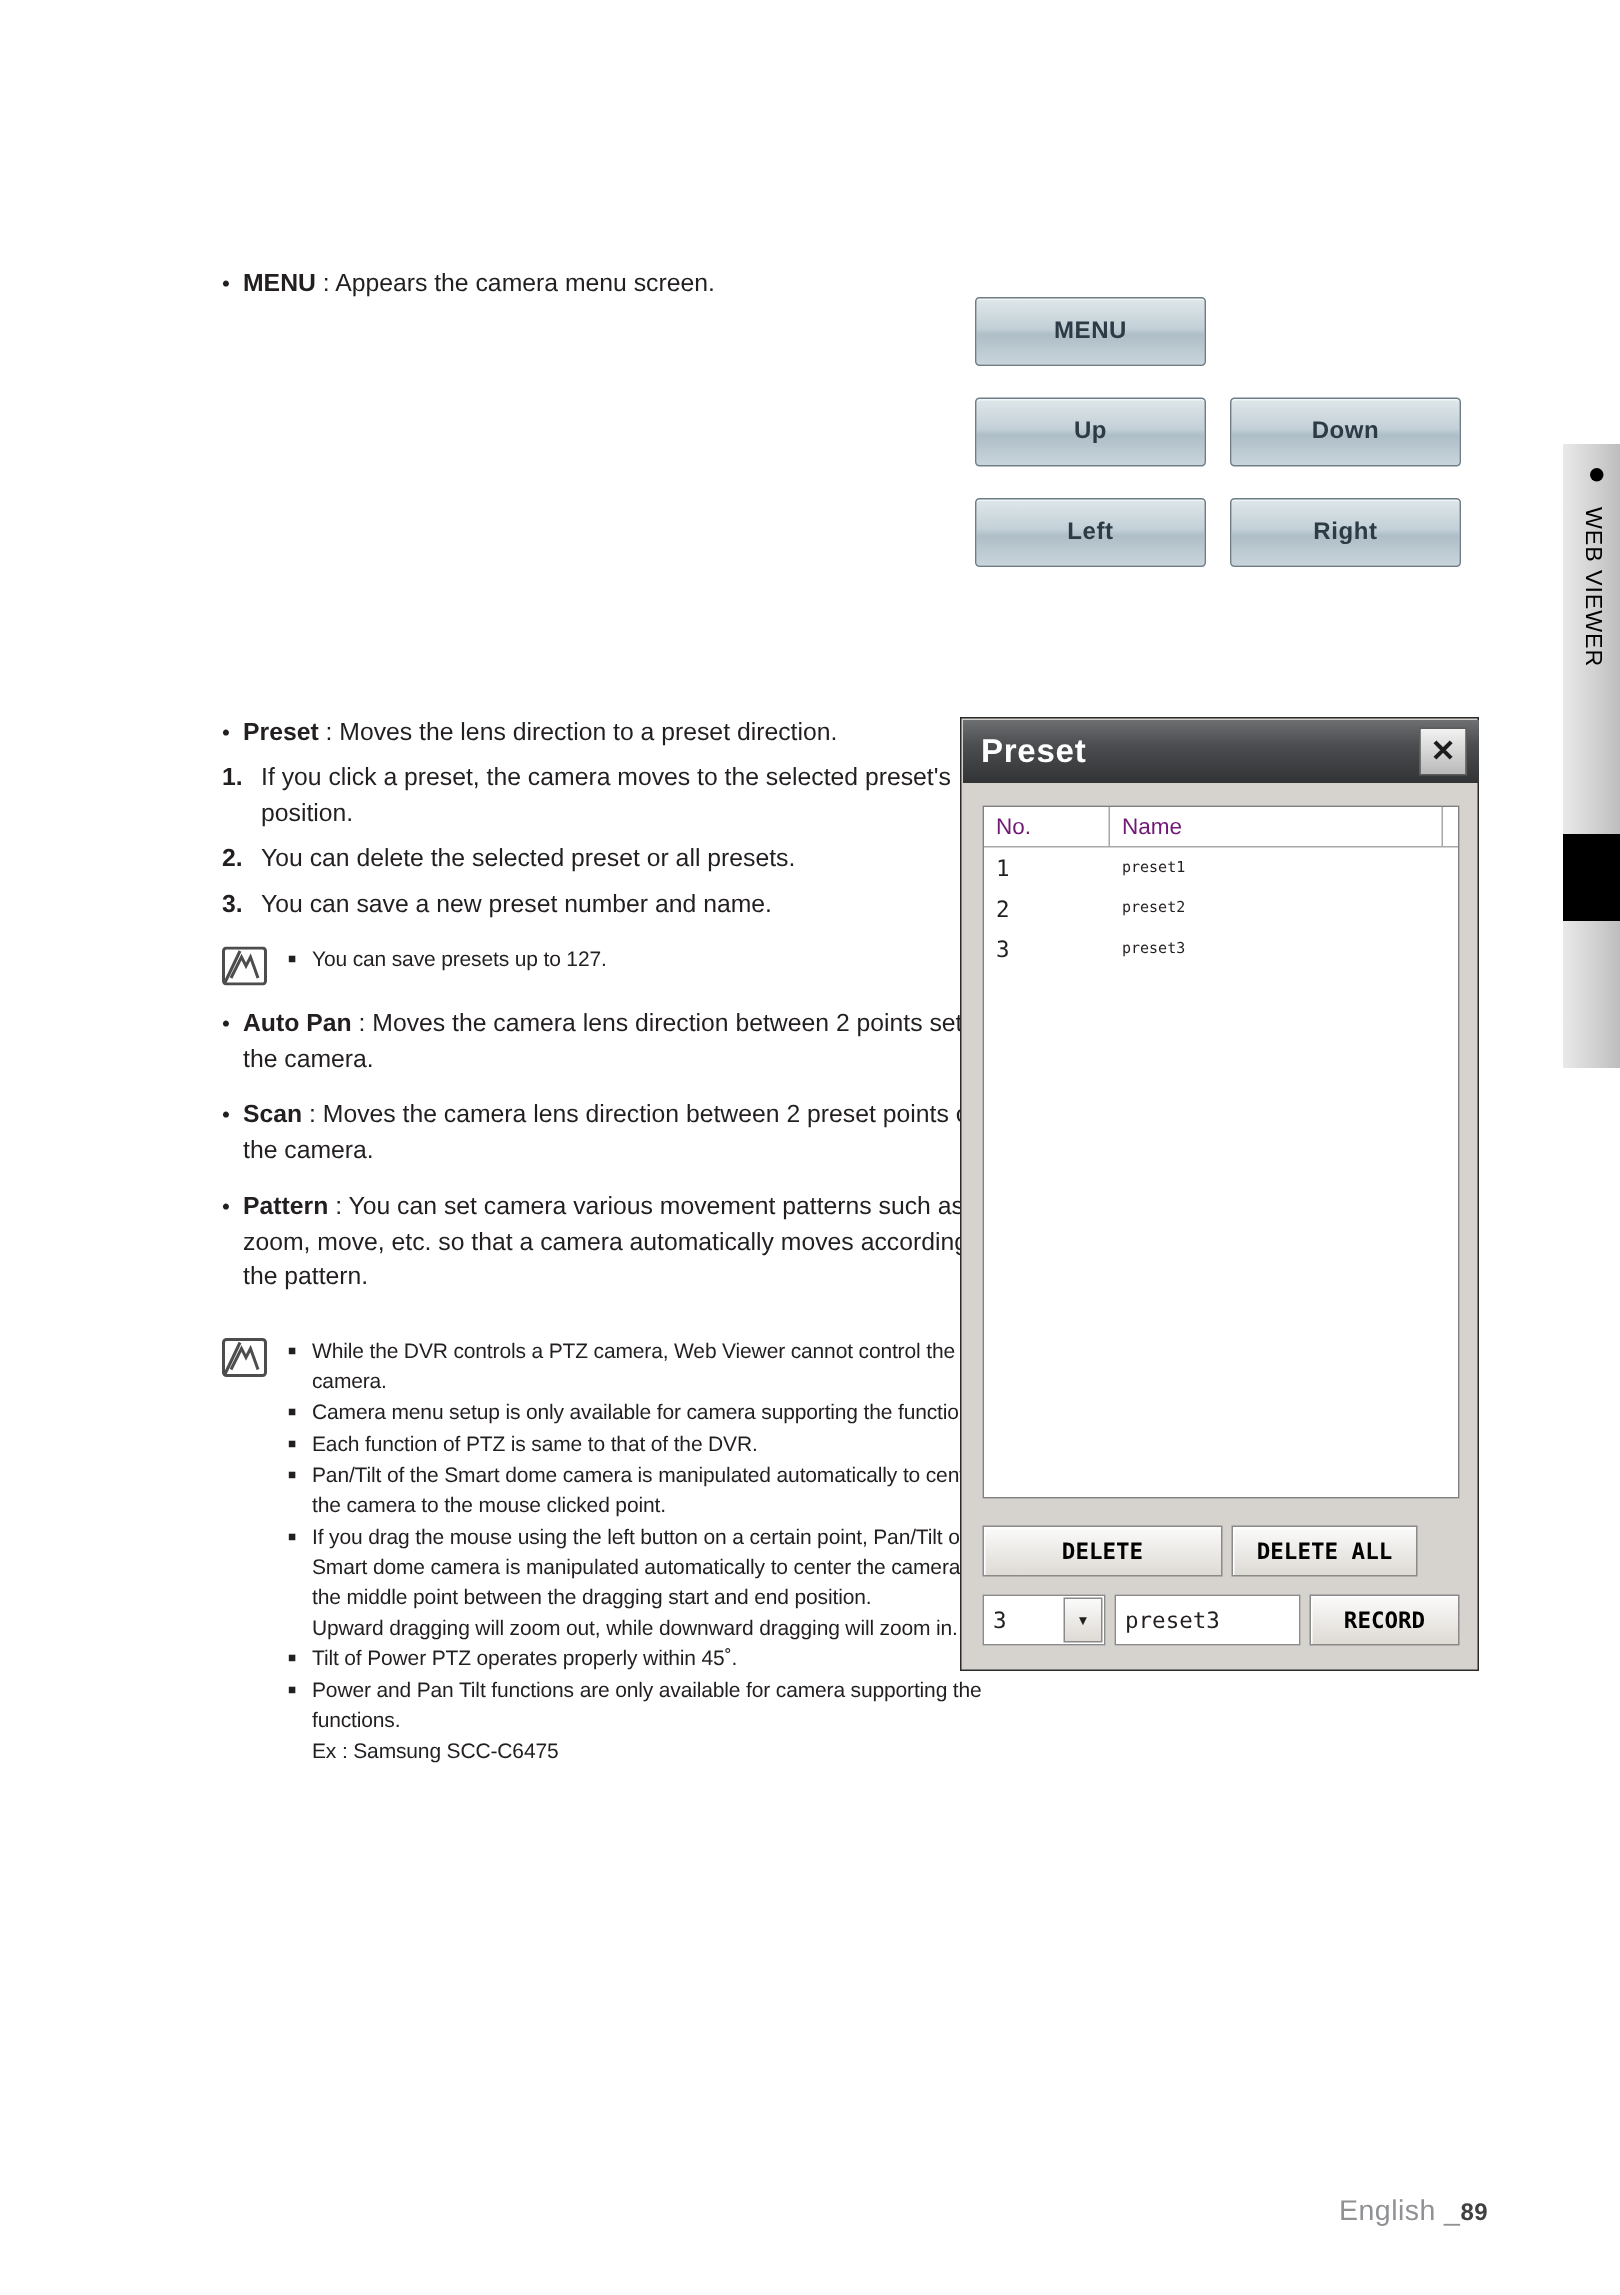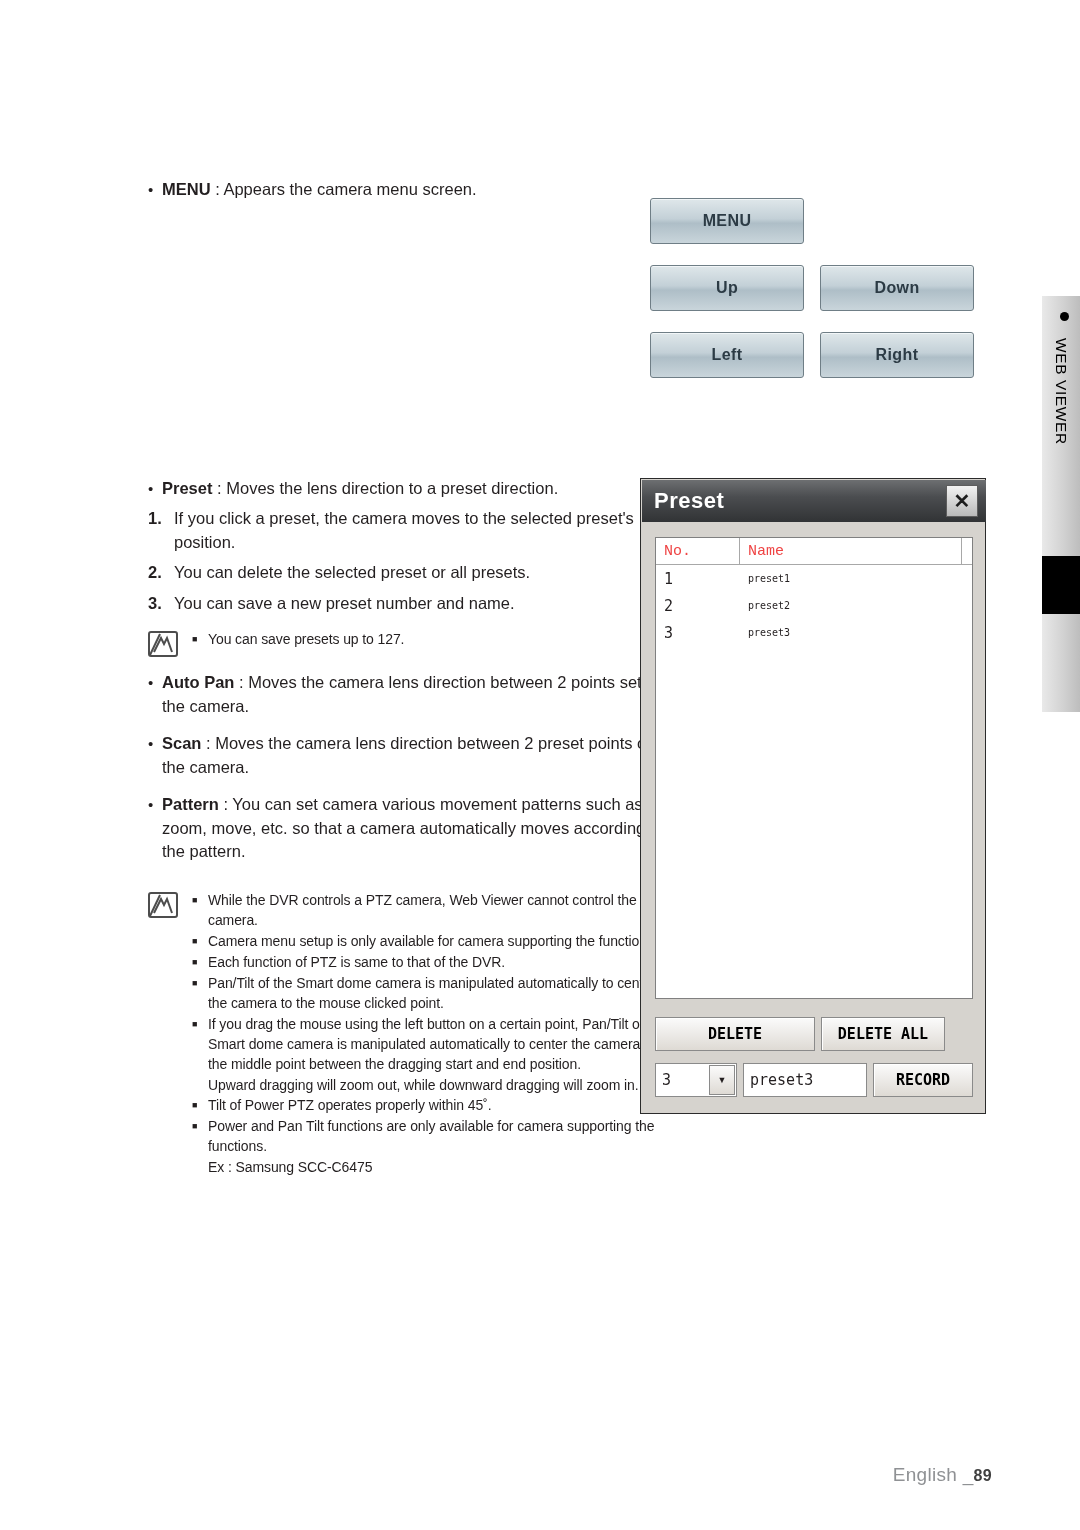--- a/index.html
+++ b/index.html
@@ -228,22 +228,22 @@
     box-sizing: border-box;
   }
   .list-head {
     display: flex;
     height: 26px;
     border-bottom: 1px solid #a8a8a8;
     background: #ffffff;
   }
   .list-head .cell {
     font-size: 15px;
-    font-family: Liberation Mono, monospace;
-    color: #ef4444;
+    font-family: Liberation Sans, sans-serif;
+    color: #701a75;
     display: flex;
     align-items: center;
     padding-left: 8px;
     box-sizing: border-box;
   }
   .list-head .cell-no { width: 84px; border-right: 1px solid #a8a8a8; }
   .list-head .cell-name { flex: 1; border-right: 1px solid #a8a8a8; }
   .list-head .cell-pad { width: 10px; }
 
   .list-row {

